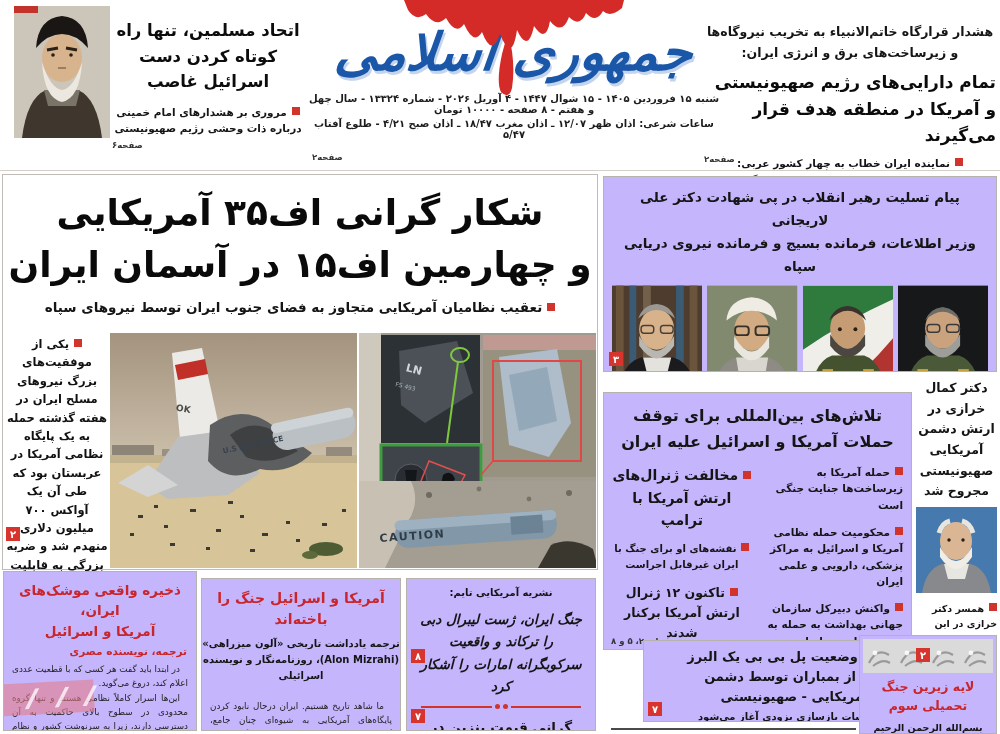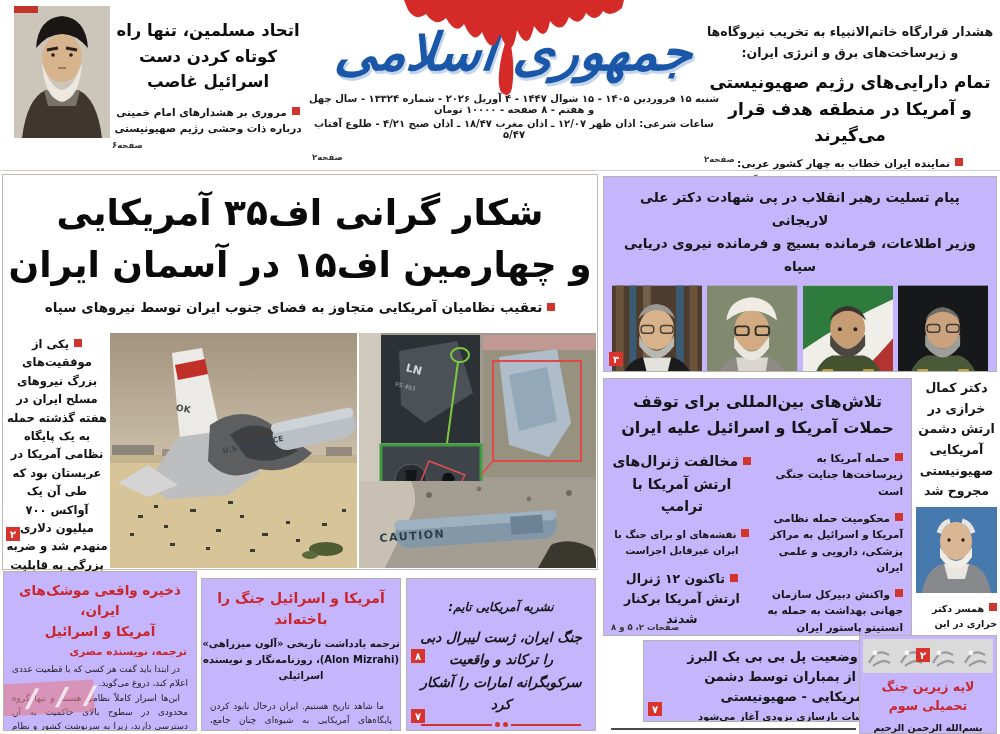--- a/index.html
+++ b/index.html
@@ -22,42 +22,42 @@
   .tl-ref{text-align:left;margin-top:3px;}
   .masthead{left:308px;top:0;width:412px;height:168px;text-align:center;}
   .logo{position:relative;z-index:1;margin-top:24px;font-size:52px;font-weight:bold;font-style:italic;
         color:#1b57a8;transform:skewX(-6deg);text-shadow:2px 3px 0 #c3d4ec;line-height:1.1;}
   .blood{position:absolute;top:0;left:96px;width:220px;height:108px;z-index:2;}
   .dl1{font-size:10px;font-weight:bold;margin-top:12px;color:#1c1c1c;}
   .dl2{font-size:10px;font-weight:bold;margin-top:3px;color:#1c1c1c;}
   .mast-ref{position:absolute;left:4px;bottom:6px;}
   .tr-story{left:704px;top:8px;width:292px;height:158px;text-align:center;}
   .tr-kick{font-size:12.5px;font-weight:800;line-height:1.65;margin:14px 0 0 0;}
-  .tr-h{font-size:17px;font-weight:900;line-height:1.55;margin:6px 0 0 0;color:#0b0b0b;}
+  .tr-h{font-size:17px;font-weight:900;line-height:1.55;margin:6px 0 0 0;color:#0b0b0b;text-align:right;}
   .tr-sub{font-size:10.5px;font-weight:bold;line-height:1.6;margin:7px 0 0 0;}
   .tr-ref{position:absolute;left:0;bottom:2px;}
   .hdr-rule{left:0;top:170px;width:1000px;height:1px;background:#d4cfc8;}
   
   .lead-box{left:2px;top:174px;width:596px;height:396px;border:1px solid #c0bbb4;box-sizing:border-box;}
   .lead-h{text-align:center;font-weight:900;font-size:36px;line-height:1.45;color:#0a0a0a;margin:0;}
   .lead-h1{margin-top:12px;}
   .lead-sub{text-align:center;font-size:13.5px;font-weight:800;margin-top:8px;}
   .side-col{position:absolute;left:3px;top:160px;width:102px;text-align:center;
             font-size:11.5px;font-weight:bold;line-height:1.6;color:#111;}
   .lead-pgm{left:3px;bottom:28px;}
   .photo-l{position:absolute;left:107px;top:158px;width:247px;height:235px;}
   .photo-r{position:absolute;left:356px;top:158px;width:237px;height:235px;}
   
   .cond-box{left:603px;top:176px;width:394px;height:196px;}
   .cond-h{font-size:13.5px;font-weight:800;text-align:center;line-height:1.7;margin:9px 6px 0 6px;}
   .cond-photos{display:flex;gap:5px;padding:7px 8px 0 8px;}
   .cond-photos svg{flex:1;height:108px;}
   .cond-pgm{left:5px;bottom:5px;}
   
-  .intl-box{left:603px;top:378px;width:309px;height:258px;}
+  .intl-box{left:603px;top:392px;width:309px;height:258px;}
   .intl-h{font-size:16px;font-weight:900;text-align:center;line-height:1.6;margin:10px 6px 0 6px;}
   .intl-cols{display:flex;margin-top:10px;padding:0 8px;}
   .intl-right{width:52%;text-align:right;}
   .intl-right p{font-size:10.5px;font-weight:bold;line-height:1.55;margin:0 0 11px 4px;}
   .intl-left{width:48%;text-align:center;}
   .intl-gen{font-size:14px;font-weight:900;line-height:1.6;margin:0;}
   .intl-b1{font-size:10px;font-weight:bold;line-height:1.6;margin:10px 0 0 0;}
   .intl-b2{font-size:12.5px;font-weight:800;line-height:1.6;margin:10px 0 0 0;}
   .intl-ref{position:absolute;left:7px;bottom:3px;}
   
@@ -74,21 +74,21 @@
   .body-txt{font-size:8.8px;line-height:1.6;text-align:justify;padding:5px 8px 0 8px;color:#222;}
   .body-txt p{margin:0 0 1px 0;text-indent:8px;}
   .wm{position:absolute;left:-6px;bottom:16px;width:96px;height:32px;background:rgba(228,126,138,.6);
       transform:rotate(-3deg);z-index:4;}
   .wm i{position:absolute;top:6px;width:18px;height:20px;border-right:4px solid rgba(255,255,255,.75);
         transform:skewX(-30deg);}
   .b2{left:201px;top:578px;width:200px;height:153px;}
   .b2 .red-h{font-size:14px;margin-top:9px;}
   .b2-by{font-size:10px;font-weight:800;text-align:center;line-height:1.6;margin-top:6px;}
   .b3{left:406px;top:578px;width:190px;height:153px;text-align:center;}
-  .b3-kick{font-size:12px;font-weight:800;margin-top:21px;font-style:italic;}
+  .b3-kick{font-size:10px;font-weight:800;margin-top:8px;}
   .b3-h{font-size:13.5px;font-weight:900;line-height:1.65;margin:2px 10px 0 10px;font-style:italic;}
   .b3-pgm8{left:4px;top:70px;}
   .tdiv{display:flex;align-items:center;gap:3px;margin:7px 14px 0 14px;}
   .tdiv .ln{flex:1;height:2px;background:#d0342c;}
   .tdiv .dt{width:5px;height:5px;border-radius:50%;background:#d0342c;}
   .b3-h2{font-size:13.5px;font-weight:900;line-height:1.7;margin:7px 10px 0 10px;}
   .b3-pgm7{left:4px;bottom:7px;}
   .b4{left:643px;top:640px;width:274px;height:82px;text-align:center;padding-left:28px;}
   .b4-h{font-size:13px;font-weight:900;line-height:1.55;margin:6px 8px 0 8px;}
   .b4-sub{font-size:10px;font-weight:bold;margin-top:4px;}

